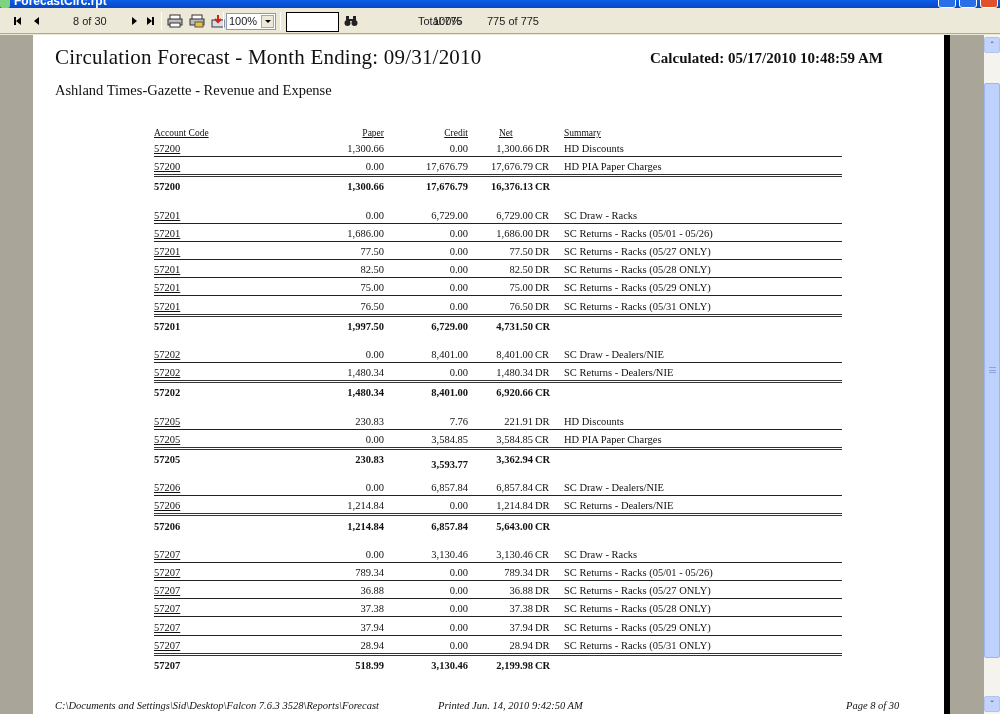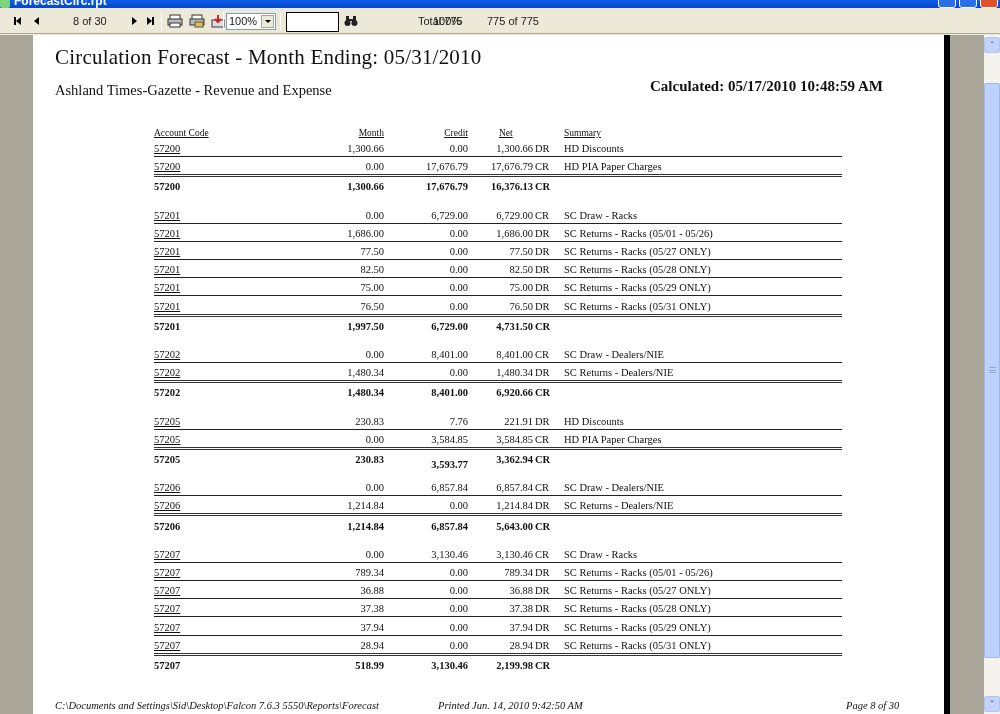--- a/index.html
+++ b/index.html
@@ -69,21 +69,21 @@
   .sb-thumb {
     position: absolute; left: 0; top: 48px; width: 16px; height: 575px; background: #bed0fc;
     border: 1px solid #9cb6ef; border-radius: 2px;
   }
   .sb-grip { position: absolute; left: 4px; top: 283px; width: 7px; height: 6px;
     border-top: 1px solid #8aa4e0; border-bottom: 1px solid #8aa4e0; }
   .sb-grip::after { content: ""; position: absolute; left: 0; top: 2px; width: 7px; height: 1px; background: #8aa4e0; }
 
   
   .rpt-title { position: absolute; left: 22px; top: 10px; font-size: 21px; font-weight: normal; letter-spacing: 0.2px; }
-  .rpt-calc { position: absolute; left: 617px; top: 15px; font-size: 15px; font-weight: bold; margin-top: 28px; }
+  .rpt-calc { position: absolute; left: 617px; top: 15px; font-size: 15px; font-weight: bold; }
   .rpt-sub { position: absolute; left: 22px; top: 47px; font-size: 14.5px; font-weight: normal; }
 
   .col { position: absolute; font-size: 10.5px; white-space: nowrap; }
   .hdr { text-decoration: underline; font-size: 9.5px; }
   .code { left: 121px; }
   .debit { right: 560px; text-align: right; }
   .credit { right: 476px; text-align: right; }
   .net { right: 411px; text-align: right; }
   .drcr { left: 502px; }
   .summary { left: 531px; }
@@ -161,26 +161,26 @@
       </svg>
   </div>
   <span class="stat" style="left:374px;margin-left:44px;">Total:775</span>
   <span class="stat" style="left:433px;">100%</span>
   <span class="stat" style="left:487px;">775 of 775</span>
 </div>
 
 <div class="viewer-left"></div>
 
 <div class="page" id="page">
-  <div class="rpt-title">Circulation Forecast - Month Ending: 05/31/2010</div>
+  <div class="rpt-title">Circulation Forecast - Month Ending: 09/31/2010</div>
   <div class="rpt-calc">Calculated: 05/17/2010 10:48:59 AM</div>
   <div class="rpt-sub">Ashland Times-Gazette - Revenue and Expense</div>
 
   <span class="col hdr code" style="top:93px;">Account Code</span>
-  <span class="col hdr debit" style="top:93px;">Month</span>
+  <span class="col hdr debit" style="top:93px;">Paper</span>
   <span class="col hdr credit" style="top:93px;">Credit</span>
   <span class="col hdr" style="top:93px;left:466px;">Net</span>
   <span class="col hdr summary" style="top:93px;">Summary</span>
 
   <div id="rows">
       <span class="col code code-u" style="top:108px">57200</span>
       <span class="col debit" style="top:108px">1,300.66</span>
       <span class="col credit" style="top:108px">0.00</span>
       <span class="col net" style="top:108px">1,300.66</span>
       <span class="col drcr" style="top:108px">DR</span>
@@ -344,21 +344,21 @@
       <span class="col drcr" style="top:604.8000000000001px">DR</span>
       <span class="col summary" style="top:604.8000000000001px">SC Returns - Racks (05/31 ONLY)</span>
       <div class="row-line double" style="top:617.8000000000001px"></div>
       <span class="col code total" style="top:625.0000000000001px">57207</span>
       <span class="col debit total" style="top:625.0000000000001px">518.99</span>
       <span class="col credit total" style="top:625.0000000000001px">3,130.46</span>
       <span class="col net total" style="top:625.0000000000001px">2,199.98</span>
       <span class="col drcr total" style="top:625.0000000000001px">CR</span>
     </div>
 
-  <span class="footer" style="left:22px;">C:\Documents and Settings\Sid\Desktop\Falcon  7.6.3  5550\Reports\Forecast</span>
+  <span class="footer" style="left:22px;">C:\Documents and Settings\Sid\Desktop\Falcon  7.6.3  3528\Reports\Forecast</span>
   <span class="footer" style="left:405px;">Printed Jun. 14, 2010   9:42:50 AM</span>
   <span class="footer" style="left:813px;">Page 8 of 30</span>
 </div>
 
 <div class="page-edge"></div>
 <div class="viewer-right"></div>
 
 <div class="scrollbar">
   <div class="sb-btn" style="top:2px;">
       <span>ˆ</span>

